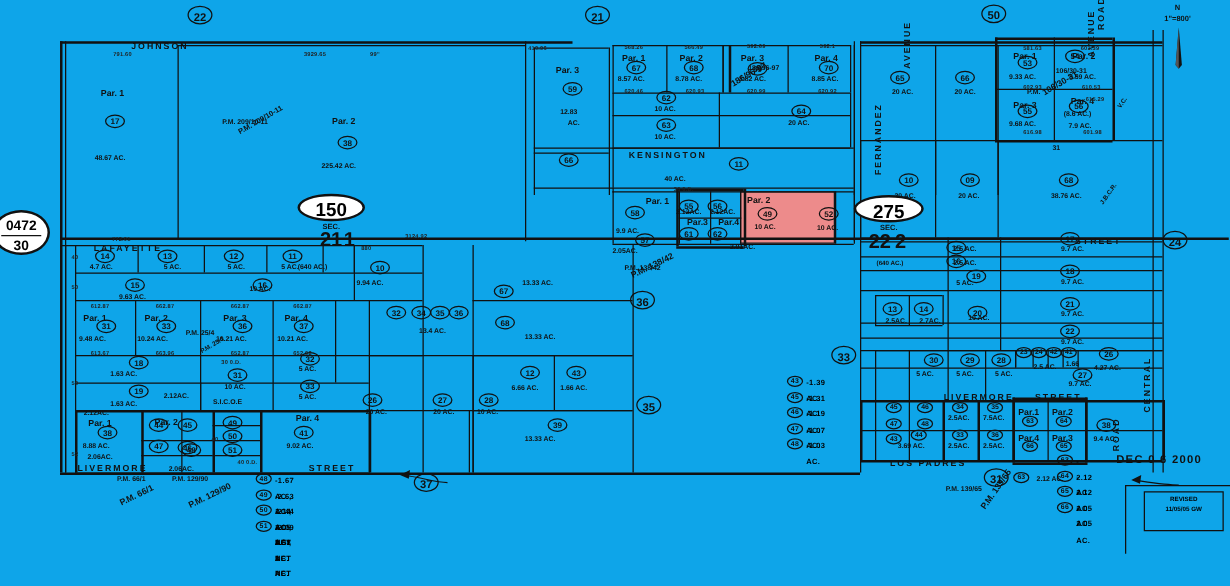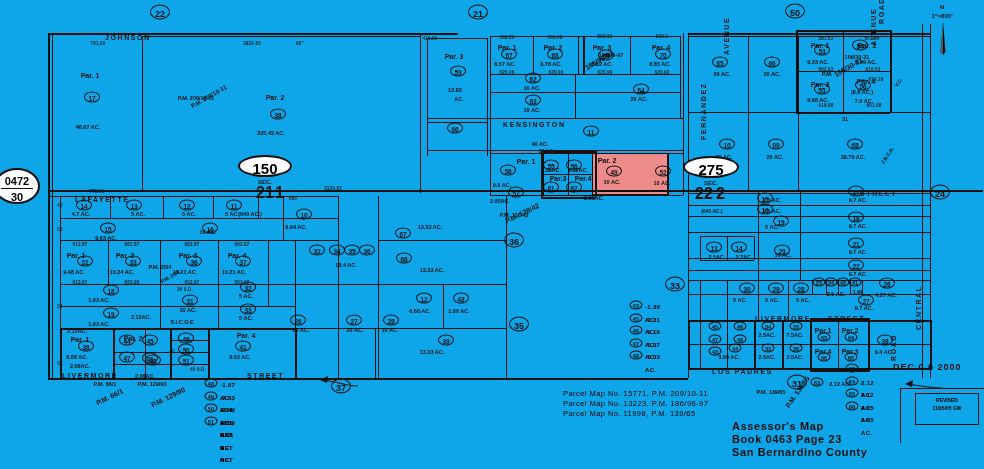--- a/index.html
+++ b/index.html
@@ -572,48 +572,38 @@
 
   <div class="txt f9 b" style="left:893px;top:363px;letter-spacing:1px;">DEC 0 6 2000</div>
 
   <div class="rev-box" style="left:915px;top:393px;width:64px;height:32px;">
     <div class="f5 b" style="margin-top:3px;">REVISED</div>
     <div class="f5 b" style="margin-top:2px;">11/05/05 GW</div>
   </div>
   <div class="ln vl" style="left:900px;top:388px;width:1px;height:55px;"></div>
   <div class="ln hl" style="left:900px;top:388px;width:84px;height:1px;"></div>
 
-  <div class="title-blk" style="left:732px;top:420px;">
-    <div>Assessor's Map</div>
-    <div>Book 0463 Page 23</div>
-    <div>San Bernardino County</div>
-  </div>
 
   <div id="legend-left" class="leg" style="left:204px;top:378px;">
       <div style="position:relative;height:12.5px;">
        <span class="pn s" style="position:absolute;left:7px;top:5px;">48</span>
        <span style="position:absolute;left:16px;top:1px;font-weight:bold;">-1.67 AC., 1.14 AC. NET</span>
      </div>
       <div style="position:relative;height:12.5px;">
        <span class="pn s" style="position:absolute;left:7px;top:5px;">49</span>
        <span style="position:absolute;left:16px;top:1px;font-weight:bold;">-2.63 AC., 2.05 AC. NET</span>
      </div>
       <div style="position:relative;height:12.5px;">
        <span class="pn s" style="position:absolute;left:7px;top:5px;">50</span>
        <span style="position:absolute;left:16px;top:1px;font-weight:bold;">-2.44 AC., 1.58 AC. NET</span>
      </div>
       <div style="position:relative;height:12.5px;">
        <span class="pn s" style="position:absolute;left:7px;top:5px;">51</span>
        <span style="position:absolute;left:16px;top:1px;font-weight:bold;">-2.09 AC., 1 AC. NET</span>
      </div>
-    </div>
-  <div id="legend-right" style="position:absolute;left:563px;top:389px;font-size:7.5px;line-height:10.2px;letter-spacing:.45px;">
-      <div>Parcel Map No. 15771, P.M. 209/10-11</div>
-      <div>Parcel Map No. 13223, P.M. 186/96-97</div>
-      <div>Parcel Map No. 11998, P.M. 139/65</div>
     </div>
   <div id="legend-acres-mid" class="leg" style="left:629px;top:300px;">
       <div style="position:relative;height:12.5px;">
        <span class="pn s" style="position:absolute;left:7px;top:5px;">43</span>
        <span style="position:absolute;left:16px;top:1px;font-weight:bold;">-1.39 AC.</span>
      </div>
       <div style="position:relative;height:12.5px;">
        <span class="pn s" style="position:absolute;left:7px;top:5px;">45</span>
        <span style="position:absolute;left:16px;top:1px;font-weight:bold;">-1.31 AC.</span>
      </div>

